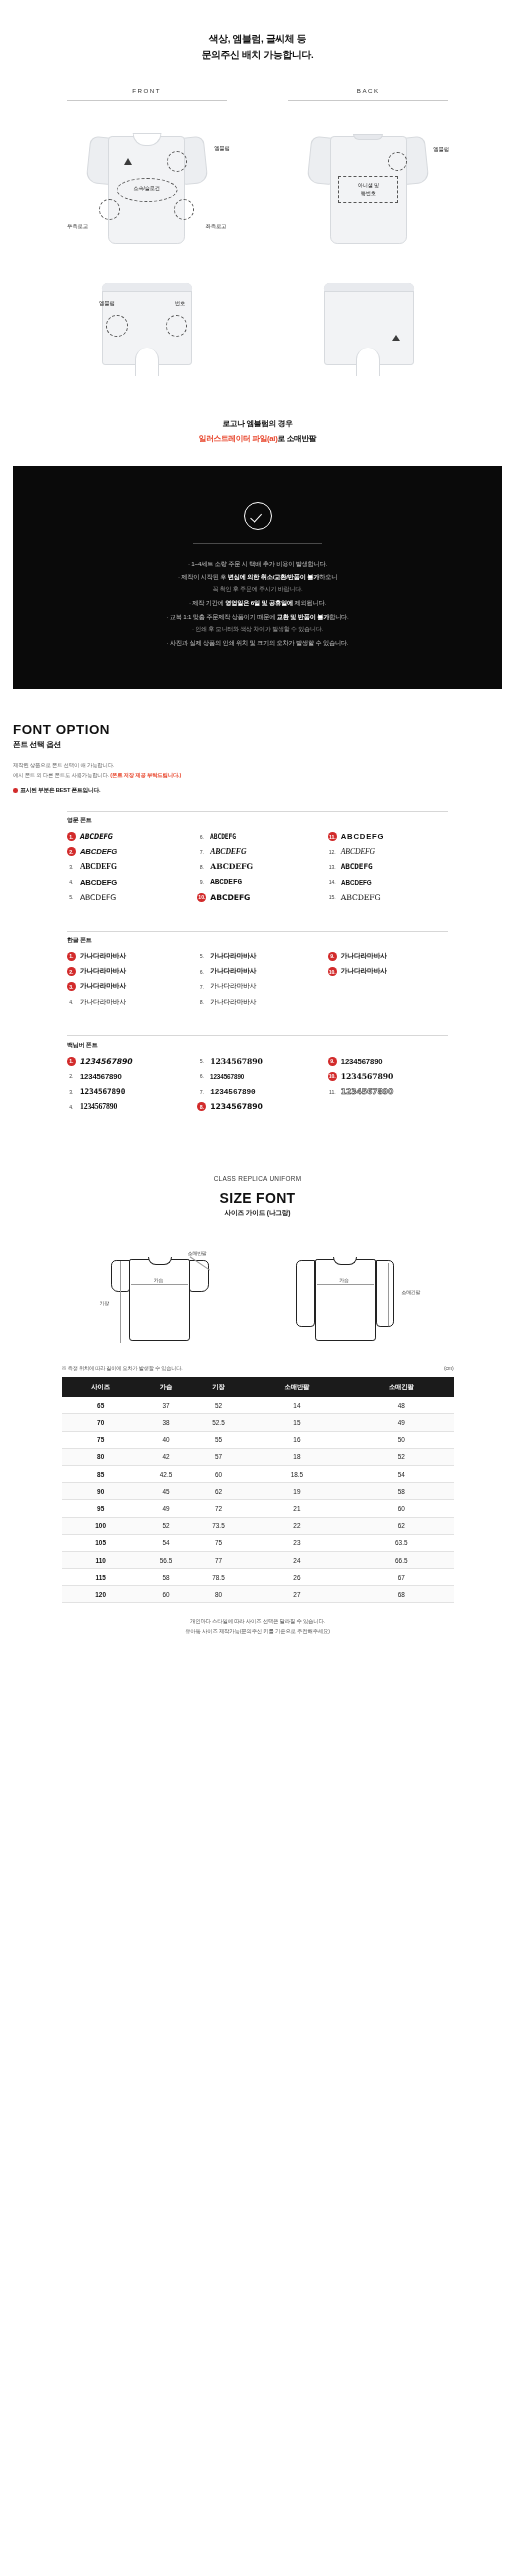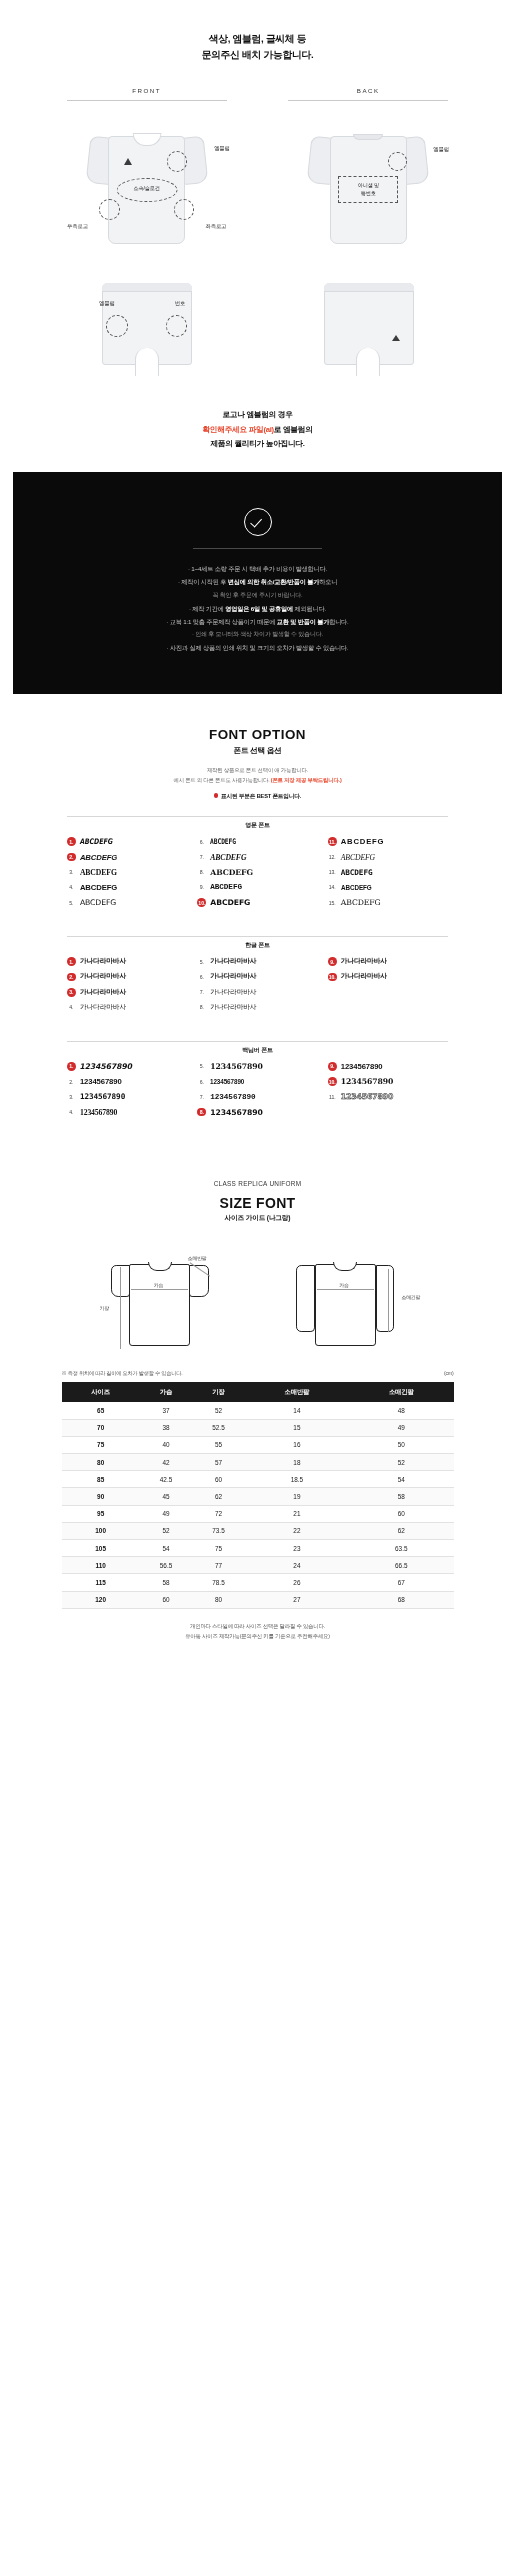--- a/index.html
+++ b/index.html
@@ -160,21 +160,21 @@
   }
   .ann-text {
     position: absolute;
     font-size: 5.4px;
     color: #222;
     white-space: nowrap;
     letter-spacing: -0.2px;
   }
 
   .note-block {
-    margin-top: 23px;
+    margin-top: 32px;
     font-size: 7.7px;
     line-height: 1.85;
     font-weight: bold;
     color: #111;
     letter-spacing: -0.3px;
   }
   .note-em { color: #e8442a; }
 
   
   .sec-notice {
@@ -209,21 +209,21 @@
   .notice-rule {
     width: 129px; height: 0.5px;
     background: #4a4a4a;
     margin: 12.4px auto 13.4px auto;
   }
   .notice-list { font-size: 6.2px; line-height: 2.15; color: #c6c6c6; letter-spacing: -0.2px; }
   .notice-list .sub { display: block; font-size: 6px; color: #9a9a9a; }
   .nt-em { color: #ffffff; font-weight: bold; }
 
   
-  .sec-font { background: #fff; padding: 33px 0 26px 0; text-align: center; }
+  .sec-font { background: #fff; padding: 33px 0 26px 0; text-align: left; }
   .font-title-en {
     font-size: 13.4px; font-weight: bold; letter-spacing: 0.5px; color: #111;
   }
   .font-title-ko { font-size: 7.7px; font-weight: bold; color: #111; margin-top: 3.1px; letter-spacing: -0.3px; }
   .font-desc { font-size: 5.4px; color: #666; line-height: 1.9; margin-top: 9.3px; letter-spacing: -0.2px; }
   .font-desc .red { color: #e8442a; font-weight: bold; }
   .font-flag {
     margin-top: 7.2px;
     font-size: 5.7px;
     color: #111;
@@ -443,23 +443,22 @@
             <div class="notch"></div>
             <div class="logo-mark"></div>
           </div>
         </div>
       </div>
     </div>
 
     <div class="note-block">
       <div>로고나 엠블럼의 경우</div>
       <div>
-        <span class="note-em">확인해주세요 파일(ai)</span><span>로 엠블럼의</span>
-      </div>
-      <div>제품의 퀄리티가 높아집니다.</div>
+        <span class="note-em">일러스트레이터 파일(ai)</span><span>로 소매반팔</span>
+      </div>
     </div>
   </section>
 
   <section class="sec-notice">
     <div class="check-circle"></div>
     <div class="notice-rule"></div>
     <div class="notice-list">
       <div>· <span>1~4세트 소량 주문 시 택배 추가 비용이 발생합니다.</span></div>
       <div>· 제작이 시작된 후 <span class="nt-em">변심에 의한 취소/교환/반품이 불가</span>하오니
         <span class="sub">꼭 확인 후 주문에 주시기 바랍니다.</span>

